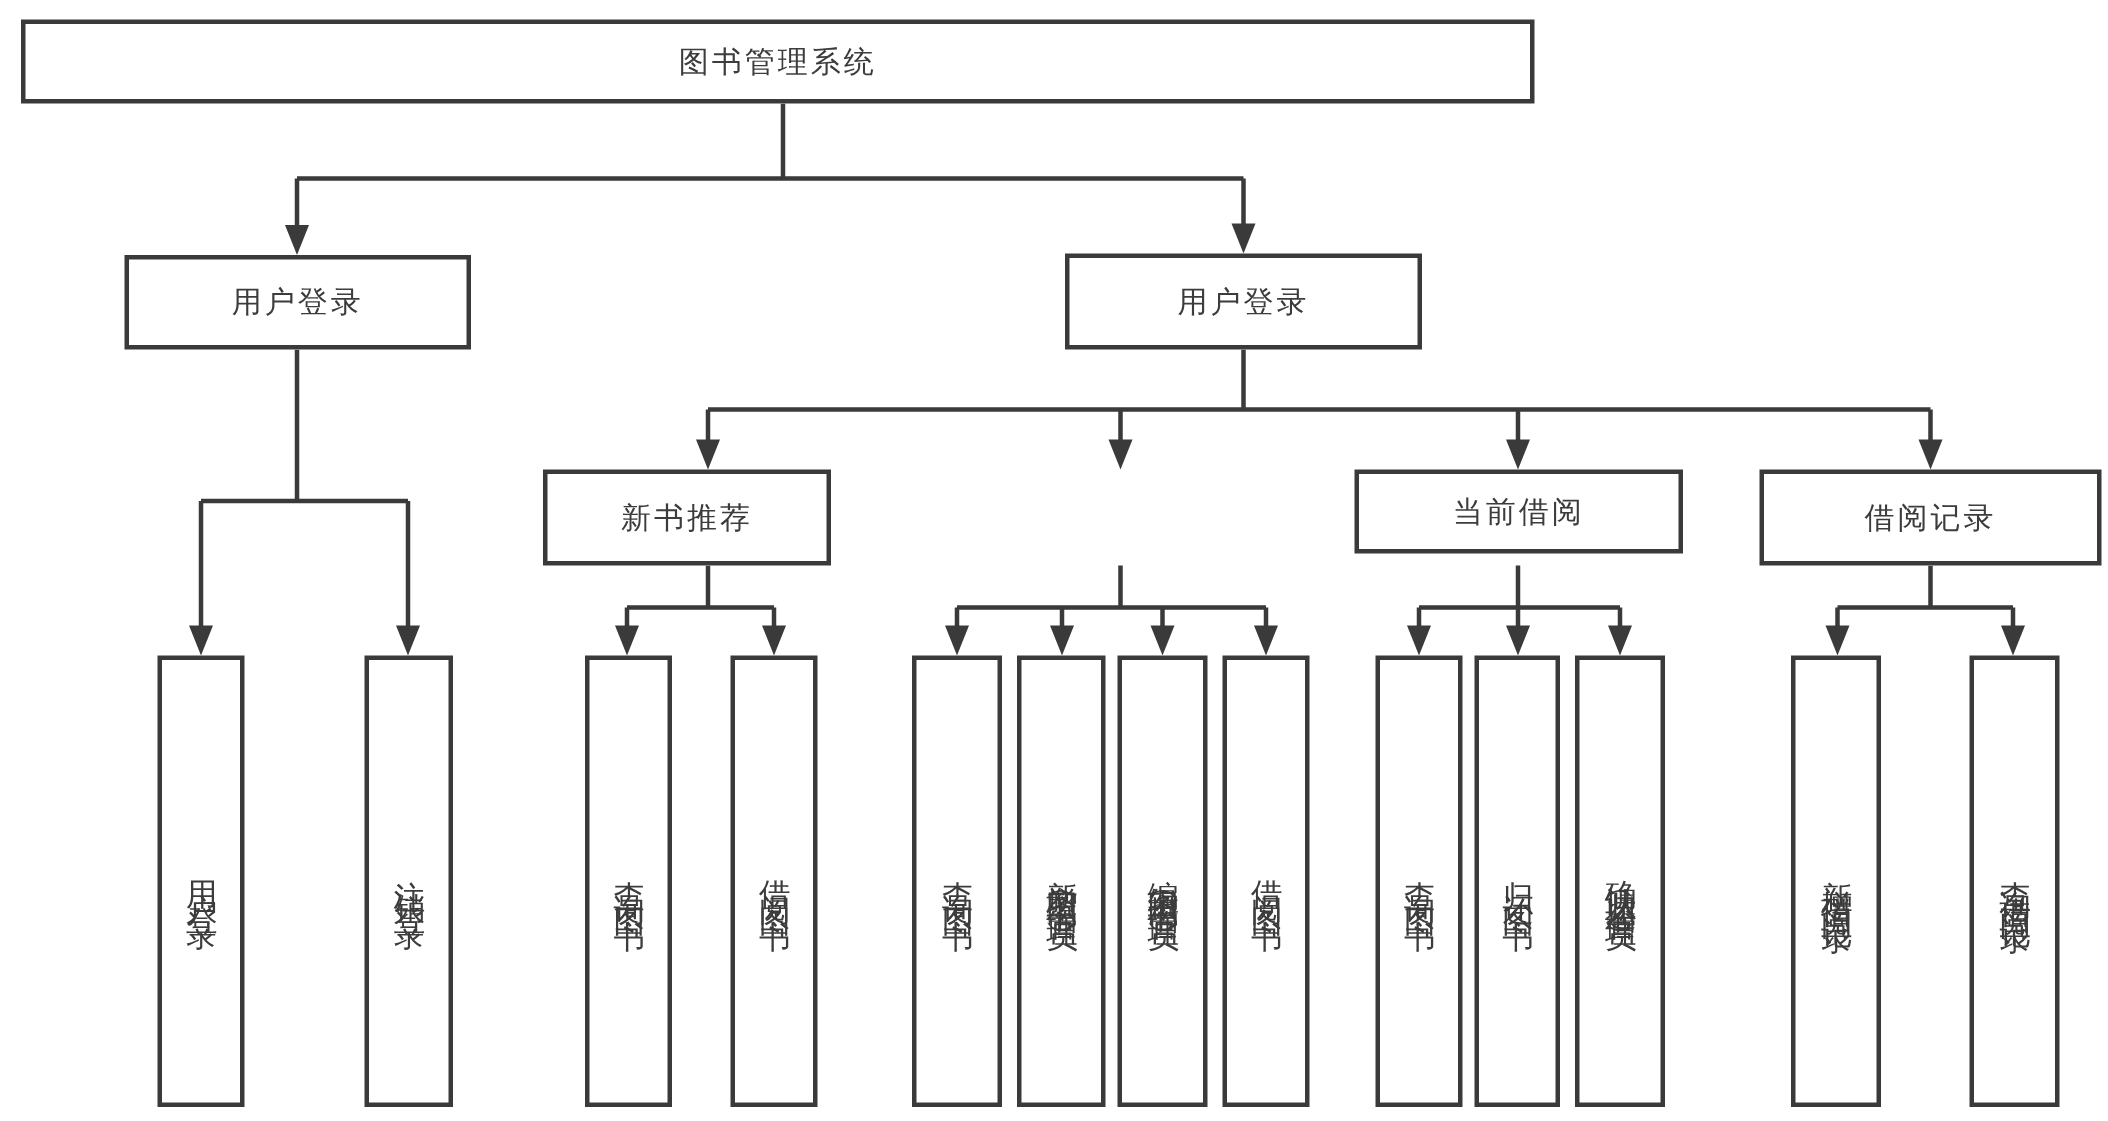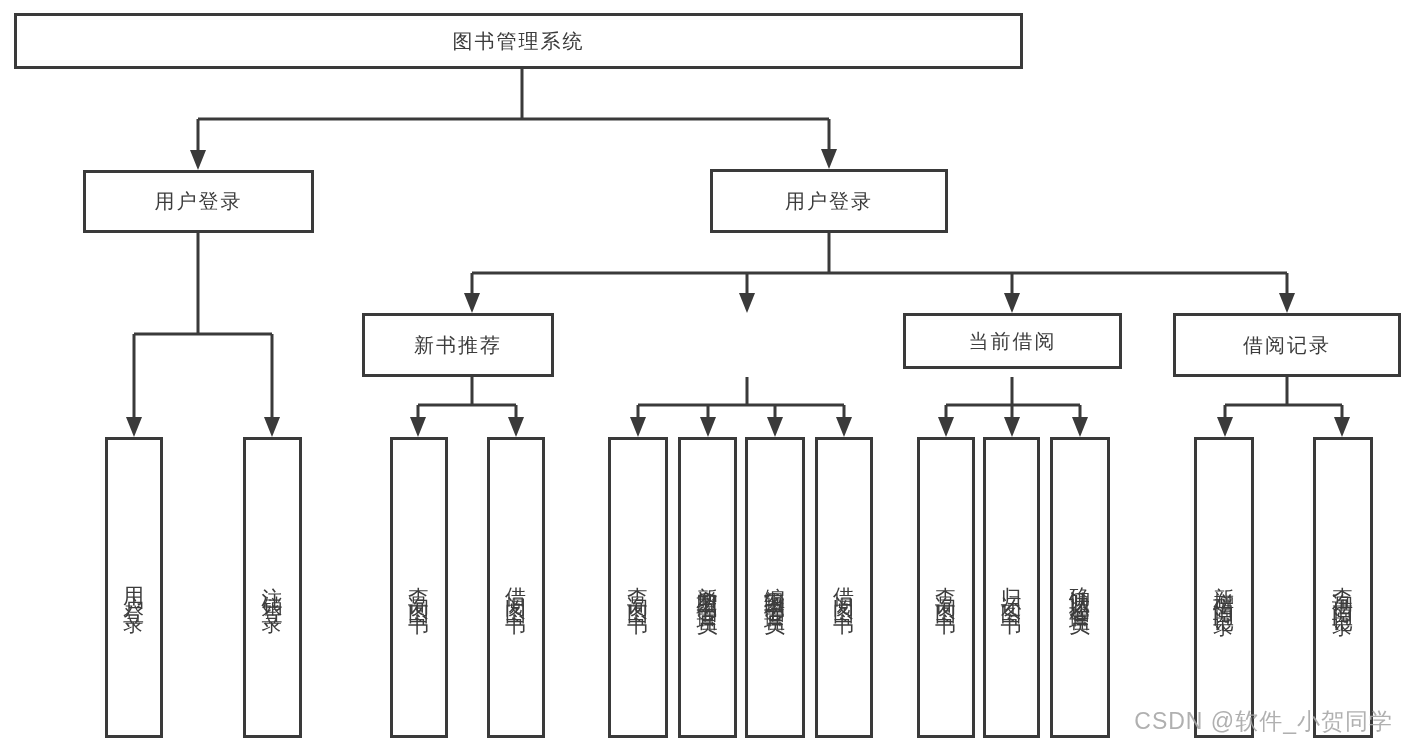--- a/index.html
+++ b/index.html
@@ -152,15 +152,14 @@
     <span class="vlbl" style="letter-spacing:4px;">确认归还（管理员）</span>
   </div>
 
   <div class="box" style="left:1194px;top:437px;width:60px;height:301px">
     <span class="vlbl" style="letter-spacing:6px;">新增借阅记录</span>
   </div>
   <div class="box" style="left:1313px;top:437px;width:60px;height:301px">
     <span class="vlbl" style="letter-spacing:6px;">查询借阅记录</span>
   </div>
 
-  <div class="watermark">CSDN @软件_小贺同学</div>
 
 </div>
 
 </body></html>

